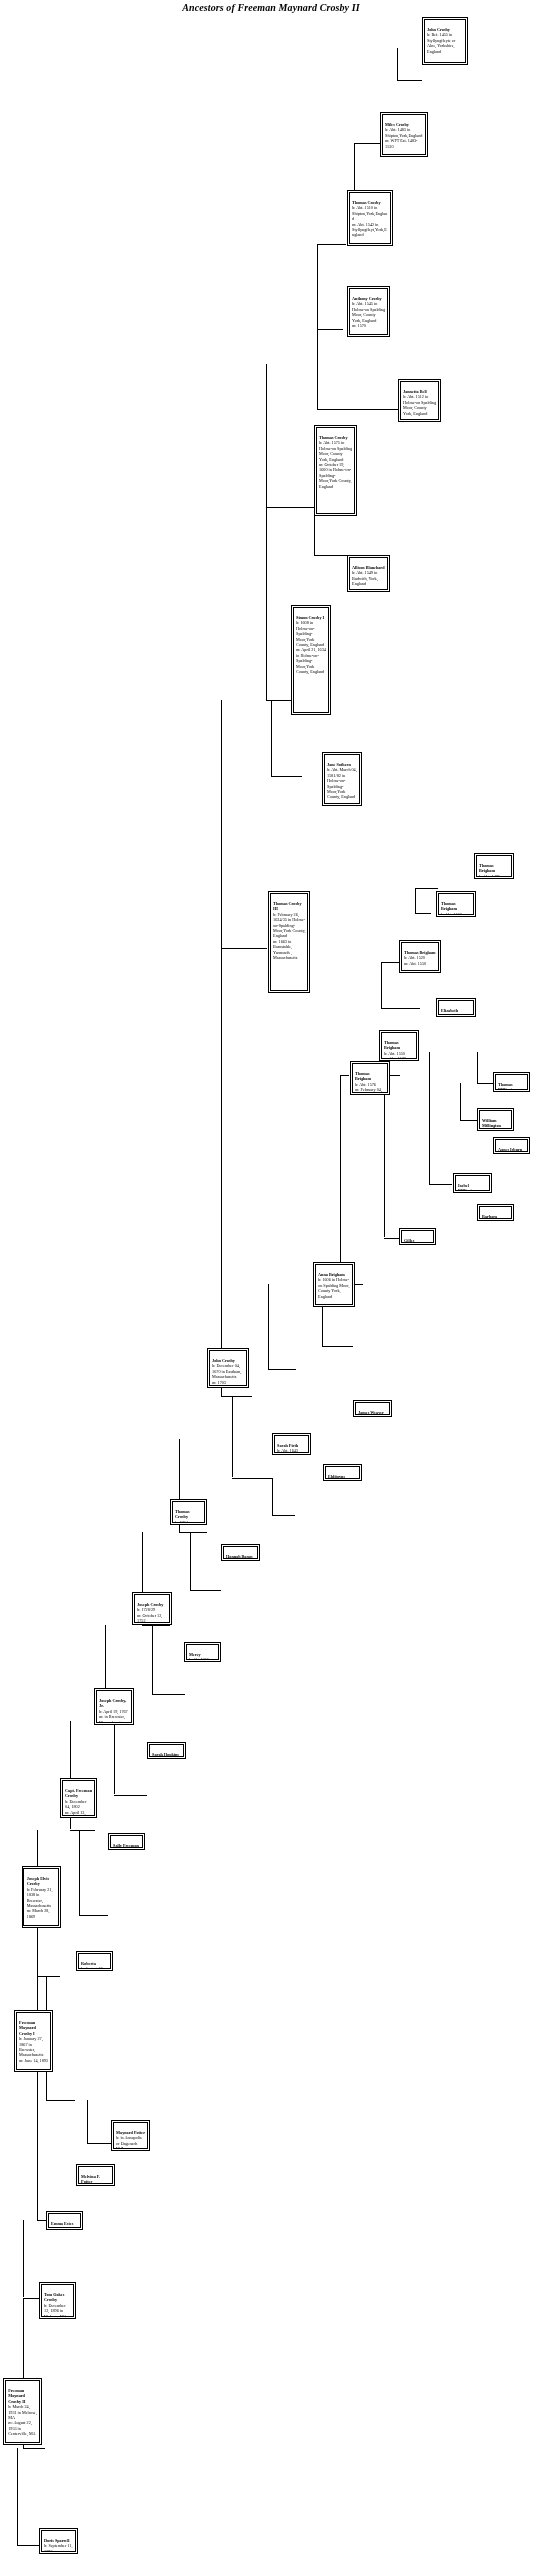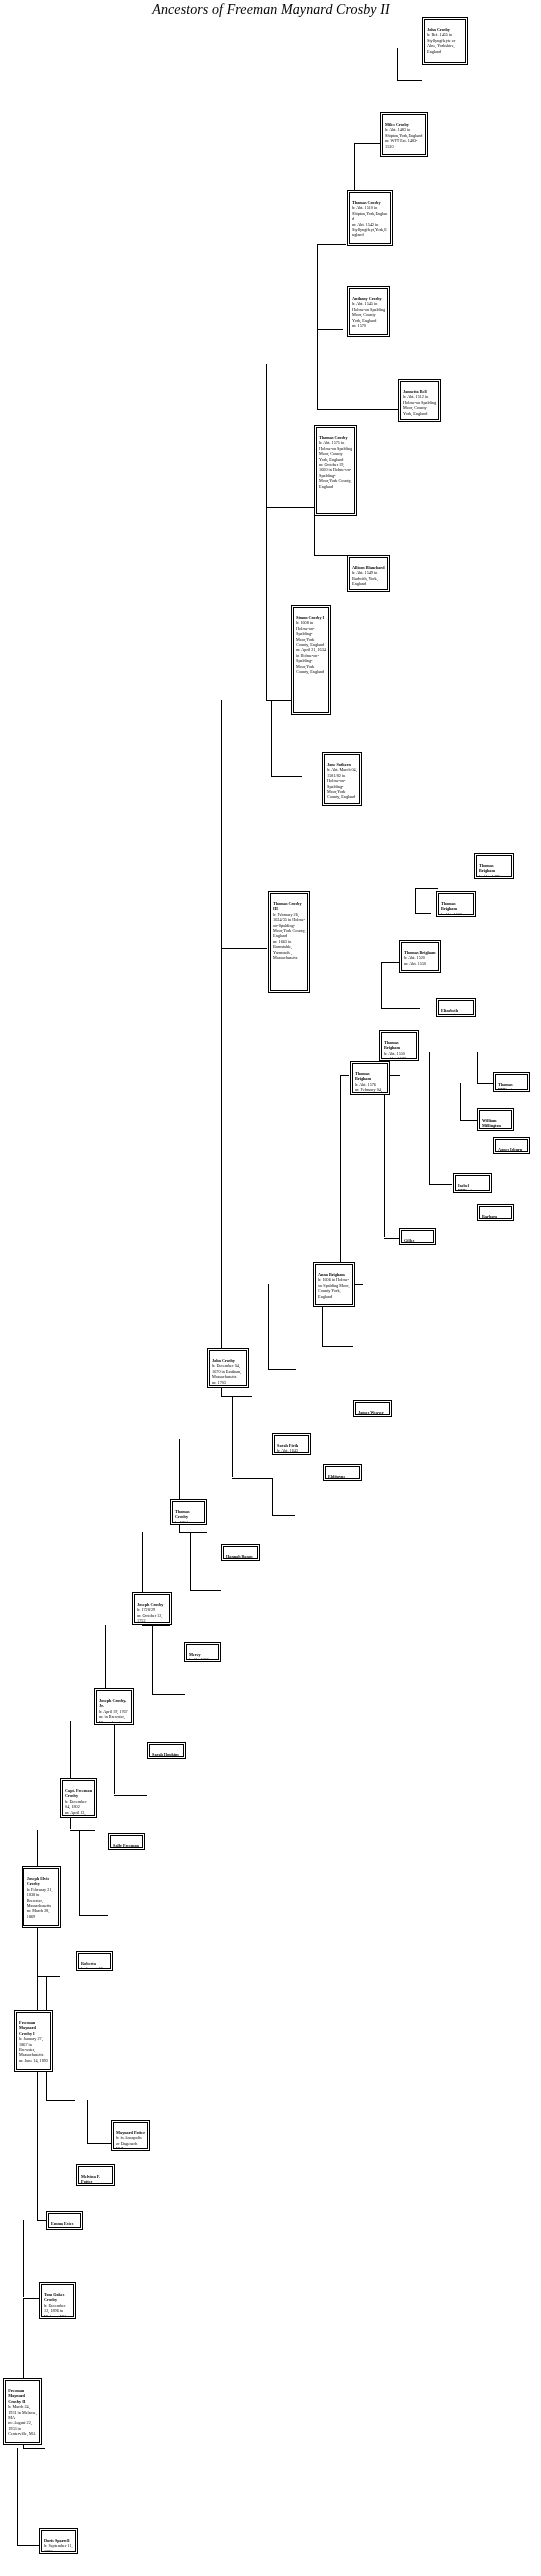--- a/index.html
+++ b/index.html
@@ -1,20 +1,20 @@
 <!DOCTYPE html>
 <html style="font-size:12.4px"><head>
 <meta charset="utf-8">
 <style>
   html,body{margin:0;padding:0;background:#ffffff;}
   body{width:542px;height:2576px;position:relative;font-family:"Liberation Serif","DejaVu Serif",serif;}
   #chart-root{position:relative;width:542px;height:2576px;overflow:hidden;}
   #chart-title{
     position:absolute;left:0;top:1.5px;width:542px;text-align:center;
-    font-style:italic;font-weight:normal;font-size:14px;color:#000;
+    font-style:italic;font-weight:bold;font-size:10px;color:#000;
     letter-spacing:0.1px;
   }
   .pbox{
     position:absolute;box-sizing:border-box;
     border:0.8px solid #000;background:#fff;
     padding:0.8px;
   }
   .pbox > .inner{
     box-sizing:border-box;width:100%;height:100%;
     border:0.8px solid #000;background:#fff;

